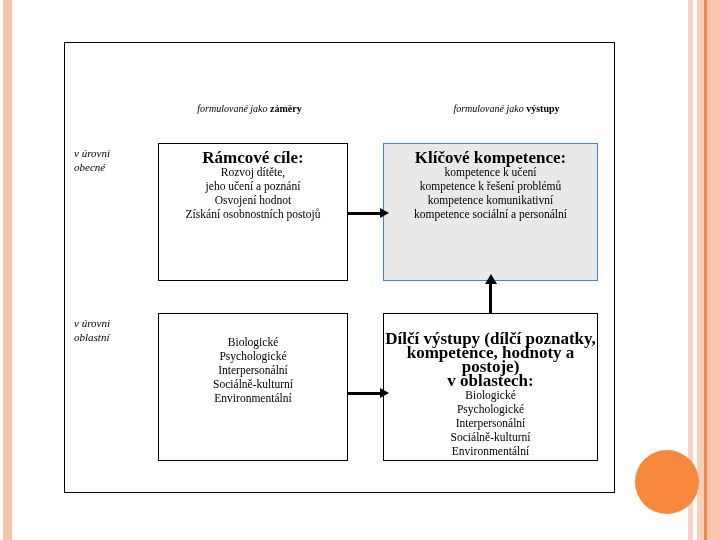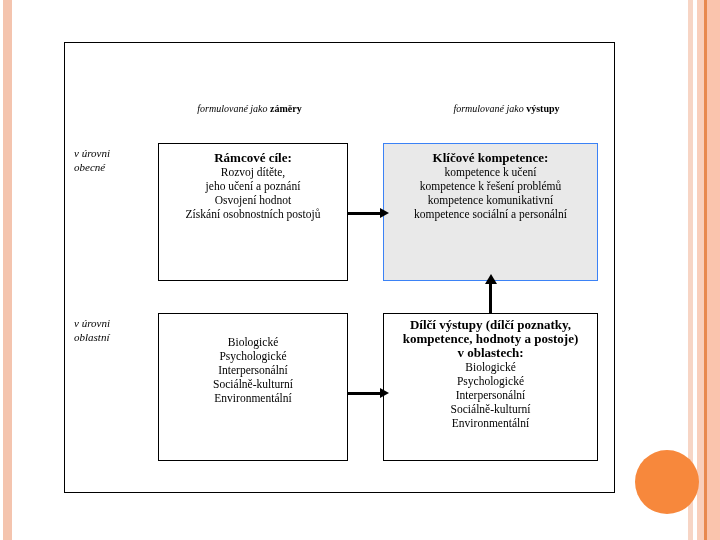--- a/index.html
+++ b/index.html
@@ -75,21 +75,21 @@
 
   
   .box {
     position: absolute;
     box-sizing: border-box;
     color: #000000;
     text-align: center;
   }
   .box .title {
     font-weight: bold;
-    font-size: 13px;
+    font-size: 17px;
     line-height: 14px;
     display: block;
   }
   .box .line {
     font-size: 11.5px;
     line-height: 14px;
     display: block;
   }
 
   .box-goals {
@@ -104,21 +104,21 @@
     padding-top: 7px;
   }
   .box-partial-goals {
     left: 158px;  top: 313px;  width: 190px; height: 148px;
     border: 1px solid #000000;
     padding-top: 7px;
   }
   .box-partial-outputs {
     left: 383px;  top: 313px;  width: 215px; height: 148px;
     border: 1px solid #000000;
-    padding-top: 4px;
+    padding-top: 18px;
   }
   .spacer { display: block; height: 14px; }
 
   
   .arrow-h {
     position: absolute;
     height: 3px;
     background: #000000;
   }
   .arrow-h::after {

